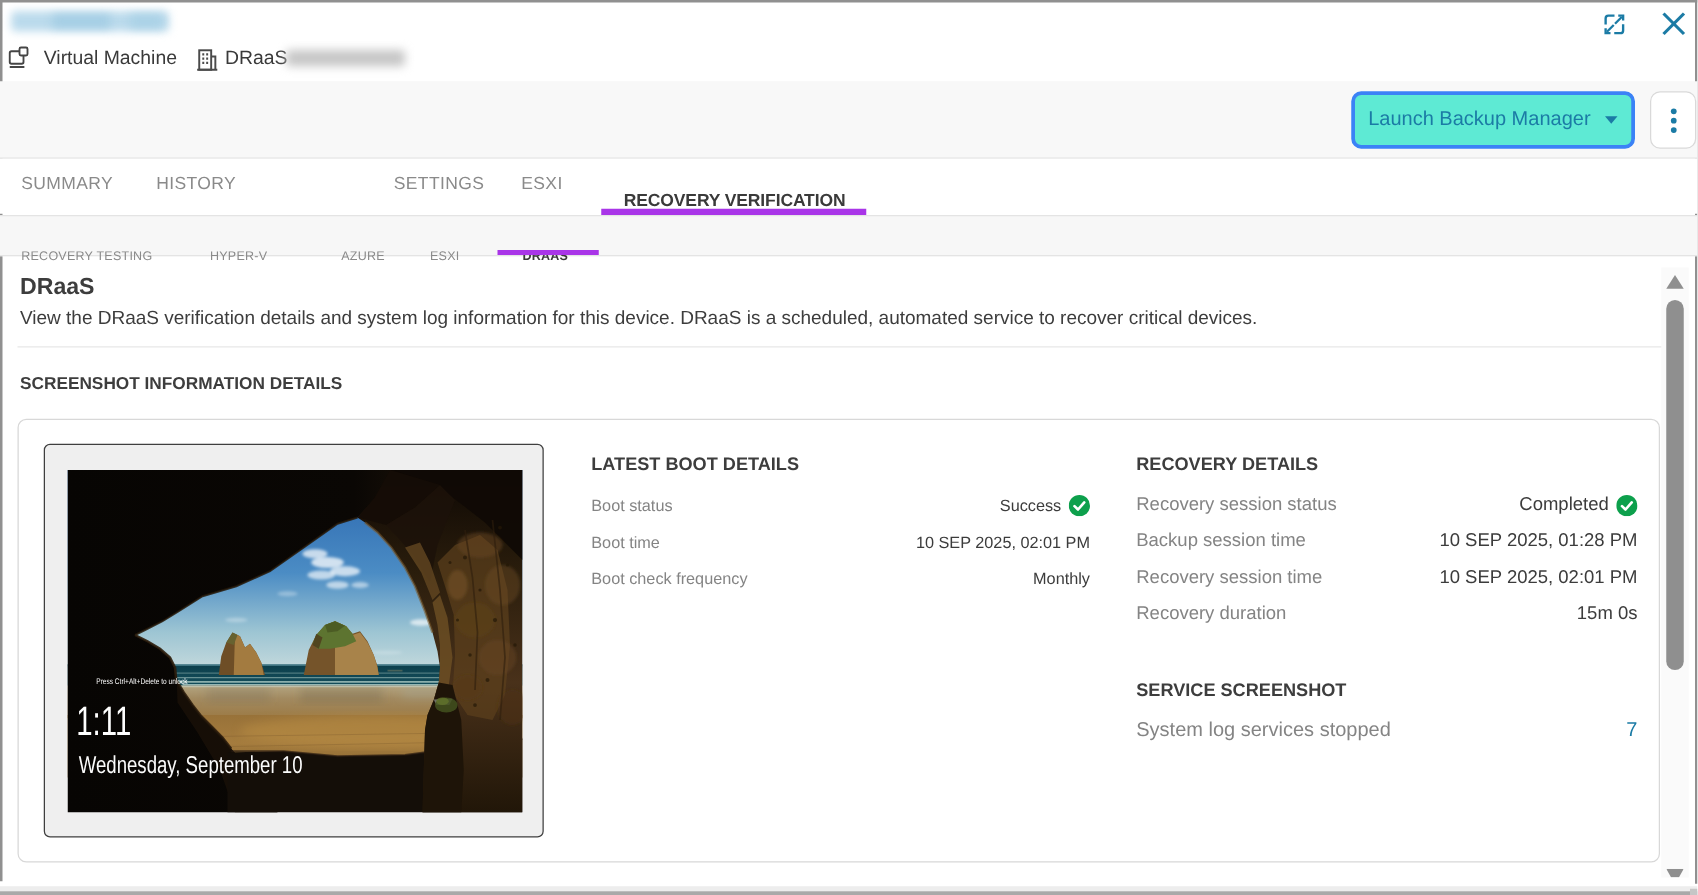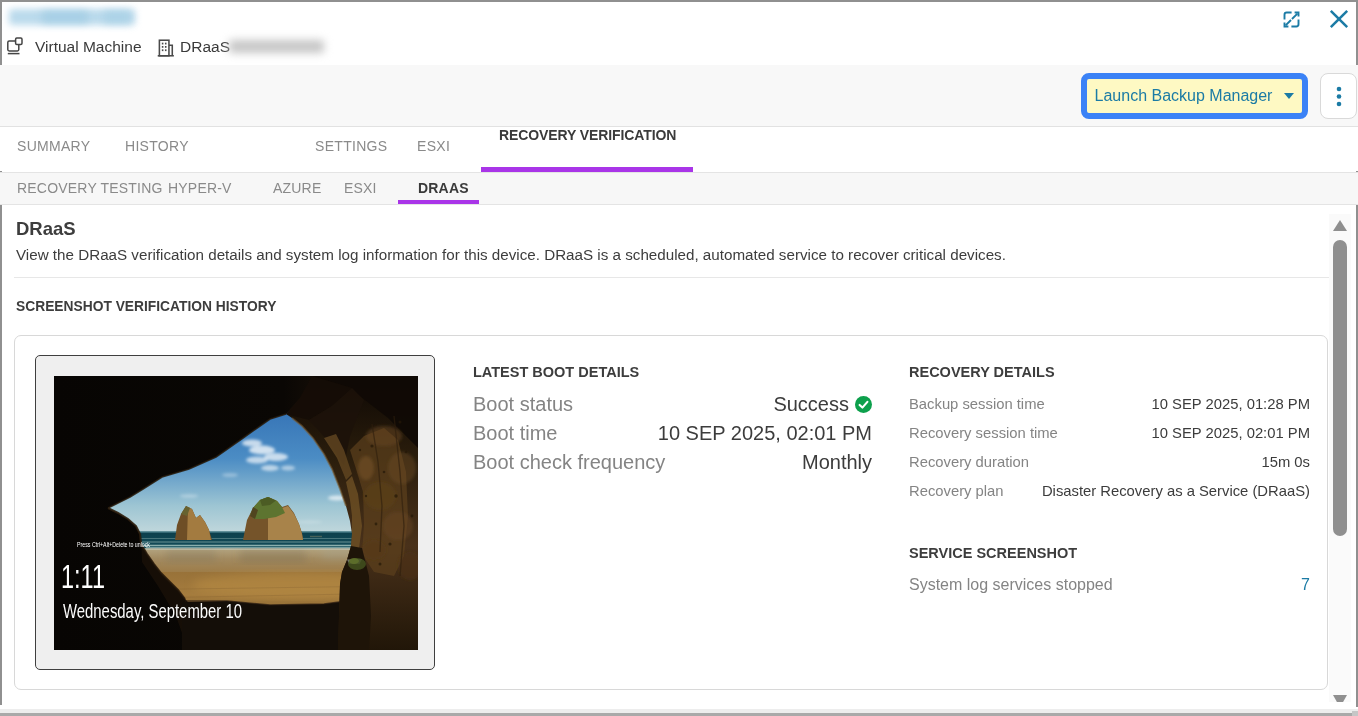--- a/index.html
+++ b/index.html
@@ -52,57 +52,57 @@
   <path d="M10 11 L4.6 16.4"></path>
   <path d="M3.5 13.6 V17.5 H7.4"></path>
 </svg>
 
 <svg class="abs" style="left:1329px;top:9px;" width="20" height="20" viewBox="0 0 20 20" stroke="#1b7ba5" stroke-width="2.5" stroke-linecap="butt">
   <line x1="1.8" y1="1.8" x2="18.2" y2="18.2"></line>
   <line x1="18.2" y1="1.8" x2="1.8" y2="18.2"></line>
 </svg>
 
 <div class="abs" style="left:0;top:65px;width:1358px;height:62px;background:#f8f8f8;border-bottom:1px solid #e2e2e2;box-sizing:border-box;"></div>
-<div class="abs" style="left:1081px;top:73px;width:227px;height:46px;background:#fef9c3;border:6px solid #3b82f6;border-radius:8px;box-sizing:border-box;display:flex;align-items:center;justify-content:center;">
+<div class="abs" style="left:1081px;top:73px;width:227px;height:46px;background:#5eead4;border:3px solid #3b82f6;border-radius:8px;box-sizing:border-box;display:flex;align-items:center;justify-content:center;">
   <span style="font-size:16px;color:#1b7ba5;">Launch Backup Manager</span>
   <span style="width:0;height:0;border-left:5.5px solid transparent;border-right:5.5px solid transparent;border-top:6.5px solid #1b7ba5;margin-left:12px;"></span>
 </div>
 <div class="abs" style="left:1320px;top:73px;width:37px;height:46px;background:#fff;border:1px solid #d9d9d9;border-radius:8px;box-sizing:border-box;display:flex;align-items:center;justify-content:center;">
   <svg width="6" height="22" viewBox="0 0 6 22" fill="#1b7ba5" style="margin-top:2px;">
     <circle cx="3" cy="3" r="2.3"></circle>
       <circle cx="3" cy="10.5" r="2.3"></circle>
       <circle cx="3" cy="18" r="2.3"></circle>
   </svg>
 </div>
 
 <div class="abs" style="left:0;top:127px;width:1358px;height:44px;background:#fff;"></div>
 <div class="abs tabt" style="left:17px;top:138px;">SUMMARY</div>
 <div class="abs tabt" style="left:125px;top:138px;">HISTORY</div>
 <div class="abs tabt" style="left:224px;top:138px;margin-top:32px;">ERRORS</div>
 <div class="abs tabt" style="left:315px;top:138px;">SETTINGS</div>
 <div class="abs tabt" style="left:417px;top:138px;">ESXI</div>
-<div class="abs tabt" style="left:499px;top:127px;color:#3a3a3a;font-weight:600;letter-spacing:-0.1px;text-align:right;">RECOVERY VERIFICATION</div>
+<div class="abs tabt" style="left:499px;top:152px;color:#3a3a3a;font-weight:600;letter-spacing:-0.1px;text-align:right;">RECOVERY VERIFICATION</div>
 <div class="abs" style="left:481px;top:167px;width:212px;height:4.5px;background:#a935e8;"></div>
 <style>
  .tabt{font-size:14px;color:#8a8a8a;letter-spacing:0.3px;}
- .stabt{font-size:14px;color:#8a8a8a;letter-spacing:0.2px;}
+ .stabt{font-size:10px;color:#8a8a8a;letter-spacing:0.2px;margin-top:20px;}
 </style>
 
 <div class="abs" style="left:0;top:171.5px;width:1358px;height:33.5px;background:#f7f7f7;border-top:1px solid #e4e4e4;border-bottom:1px solid #e4e4e4;box-sizing:border-box;"></div>
 <div class="abs stabt" style="left:17px;top:180px;">RECOVERY TESTING</div>
 <div class="abs stabt" style="left:168px;top:180px;">HYPER-V</div>
 <div class="abs stabt" style="left:273px;top:180px;">AZURE</div>
 <div class="abs stabt" style="left:344px;top:180px;">ESXI</div>
 <div class="abs stabt" style="left:418px;top:180px;color:#3a3a3a;font-weight:600;">DRAAS</div>
 <div class="abs" style="left:398px;top:199.5px;width:81px;height:4px;background:#a935e8;"></div>
 
 <div class="abs" style="left:16px;top:218px;font-size:18.5px;font-weight:600;color:#3d3d3d;">DRaaS</div>
 <div class="abs" style="left:16px;top:245.5px;font-size:15.2px;color:#3d3d3d;">View the DRaaS verification details and system log information for this device. DRaaS is a scheduled, automated service to recover critical devices.</div>
 <div class="abs" style="left:14px;top:277px;width:1316px;height:1px;background:#e7e7e7;"></div>
-<div class="abs" style="left:16px;top:299px;font-size:13.8px;font-weight:700;color:#3d3d3d;">SCREENSHOT VERIFICATION HISTORY</div>
+<div class="abs" style="left:16px;top:299px;font-size:13.8px;font-weight:700;color:#3d3d3d;">SCREENSHOT INFORMATION DETAILS</div>
 
 <div class="abs" style="left:14px;top:335px;width:1314px;height:355px;background:#fff;border:1px solid #d8d8d8;border-radius:7px;box-sizing:border-box;"></div>
 
 <div class="abs" style="left:35px;top:355px;width:400px;height:315px;background:#efefef;border:1px solid #3f3f3f;border-radius:5px;box-sizing:border-box;"></div>
 <svg class="abs" style="left:54px;top:376px;" width="364" height="274" viewBox="0 0 364 274">
   <defs>
     <linearGradient id="sky" x1="0" y1="0" x2="0" y2="1">
       <stop offset="0" stop-color="#2763ad"></stop>
       <stop offset="0.52" stop-color="#4b8cc4"></stop>
       <stop offset="0.82" stop-color="#9dc5d3"></stop>
@@ -240,21 +240,21 @@
     <circle cx="326" cy="188" r="1.5"></circle>
       <circle cx="306" cy="74" r="1.2"></circle>
   </g>
 
   <text x="23" y="171" font-family="Liberation Sans, sans-serif" font-size="6.5" fill="#ffffff" textLength="73" lengthAdjust="spacingAndGlyphs">Press Ctrl+Alt+Delete to unlock</text>
   <text x="7" y="212" font-family="Liberation Sans, sans-serif" font-size="33" fill="#ffffff" textLength="44" lengthAdjust="spacingAndGlyphs">1:11</text>
   <text x="9" y="242" font-family="Liberation Sans, sans-serif" font-size="19.5" fill="#fbfbfb" textLength="179" lengthAdjust="spacingAndGlyphs">Wednesday, September 10</text>
 </svg>
 
 <div class="abs" style="left:473px;top:364px;font-size:14.5px;font-weight:700;color:#3d3d3d;">LATEST BOOT DETAILS</div>
-<div class="abs" style="left:473px;top:389.5px;width:399px;font-size:20px;">
+<div class="abs" style="left:473px;top:389.5px;width:399px;font-size:13px;">
   <div class="drow">
       <span class="lab">Boot status</span>
       <span class="val" style="display:flex;align-items:center;">Success
     <svg width="17" height="17" viewBox="0 0 17 17" style="margin-left:6px;">
           <circle cx="8.5" cy="8.5" r="8.5" fill="#0da04c"></circle>
           <path d="M4.6 8.9 L7.4 11.6 L12.4 5.9" stroke="#fff" stroke-width="2.1" fill="none" stroke-linecap="round" stroke-linejoin="round"></path>
         </svg>
   </span>
     </div>
   <div class="drow">
@@ -268,34 +268,39 @@
 </div>
 <style>
  .drow{height:29px;display:flex;align-items:center;justify-content:space-between;}
  .lab{color:#848484;}
  .val{color:#3c3c3c;}
 </style>
 
 <div class="abs" style="left:909px;top:364px;font-size:14.5px;font-weight:700;color:#3d3d3d;">RECOVERY DETAILS</div>
 <div class="abs" style="left:909px;top:389.5px;width:401px;font-size:14.8px;">
   <div class="drow">
+      <span class="lab">Recovery session status</span>
+      <span class="val" style="display:flex;align-items:center;">Completed
+    <svg width="17" height="17" viewBox="0 0 17 17" style="margin-left:6px;">
+          <circle cx="8.5" cy="8.5" r="8.5" fill="#0da04c"></circle>
+          <path d="M4.6 8.9 L7.4 11.6 L12.4 5.9" stroke="#fff" stroke-width="2.1" fill="none" stroke-linecap="round" stroke-linejoin="round"></path>
+        </svg>
+  </span>
+    </div>
+  <div class="drow">
       <span class="lab">Backup session time</span>
       <span class="val">10 SEP 2025, 01:28 PM</span>
     </div>
   <div class="drow">
       <span class="lab">Recovery session time</span>
       <span class="val">10 SEP 2025, 02:01 PM</span>
     </div>
   <div class="drow">
       <span class="lab">Recovery duration</span>
       <span class="val">15m 0s</span>
-    </div>
-  <div class="drow">
-      <span class="lab">Recovery plan</span>
-      <span class="val">Disaster Recovery as a Service (DRaaS)</span>
     </div>
 </div>
 <div class="abs" style="left:909px;top:545px;font-size:14.5px;font-weight:700;color:#3d3d3d;">SERVICE SCREENSHOT</div>
 <div class="abs" style="left:909px;top:570px;width:401px;font-size:16px;">
   <div class="drow">
       <span class="lab">System log services stopped</span>
       <span style="color:#1b7ba5;">7</span>
     </div>
 </div>
 

